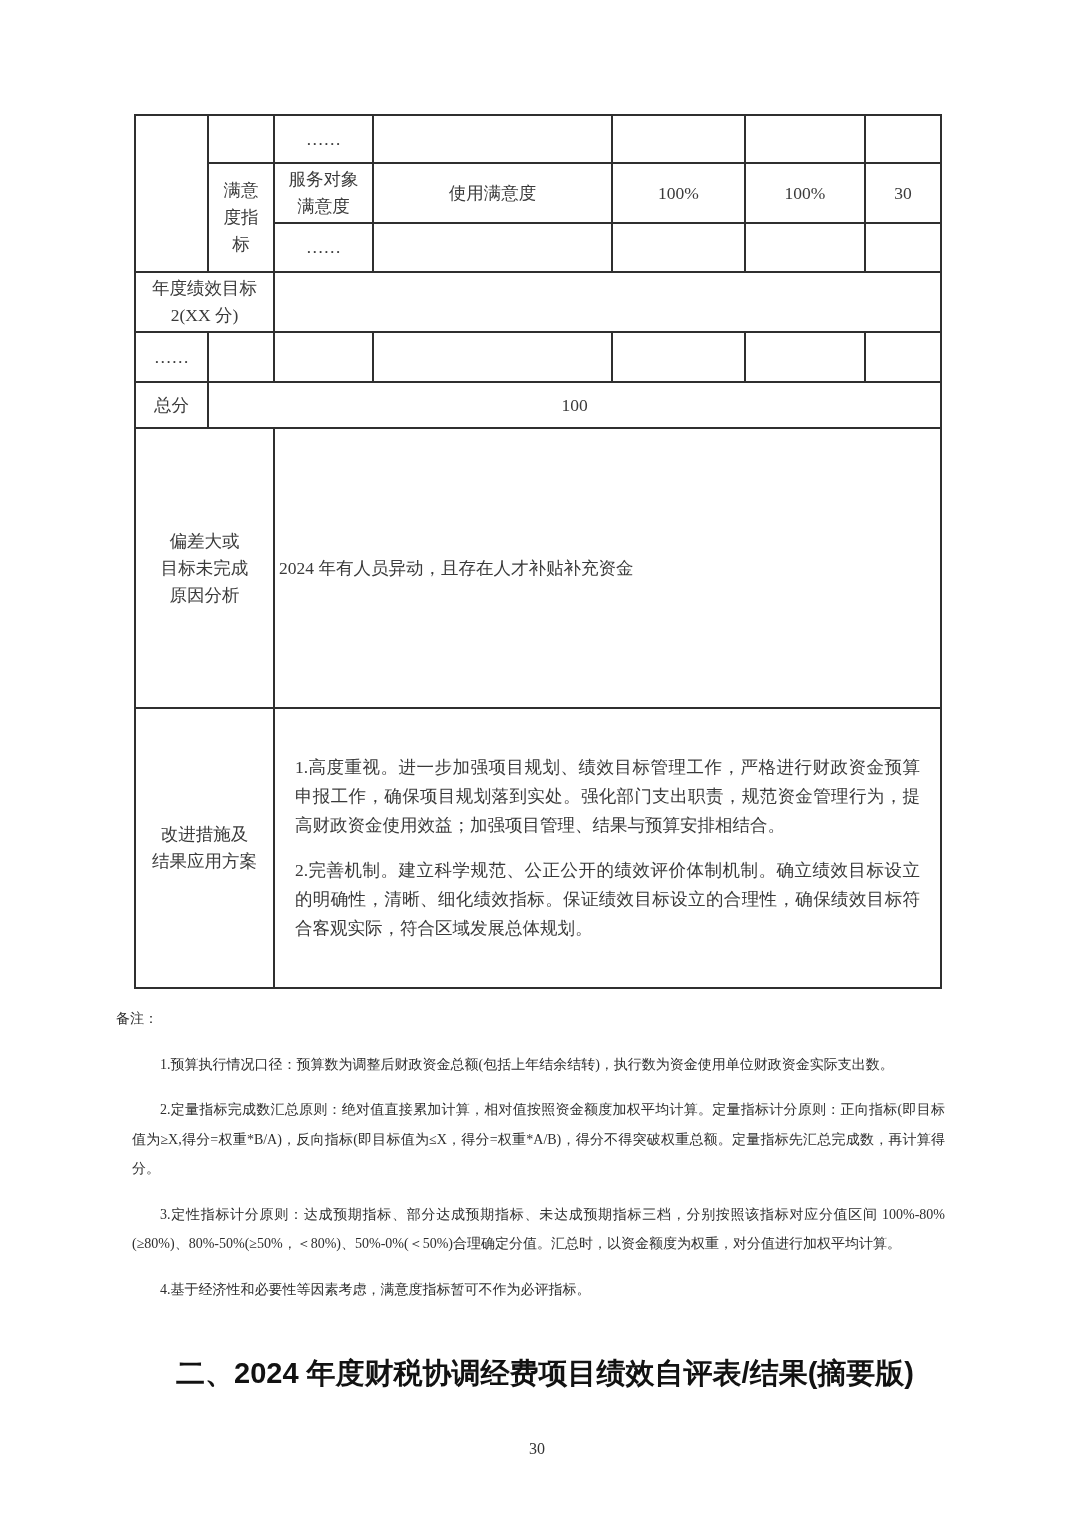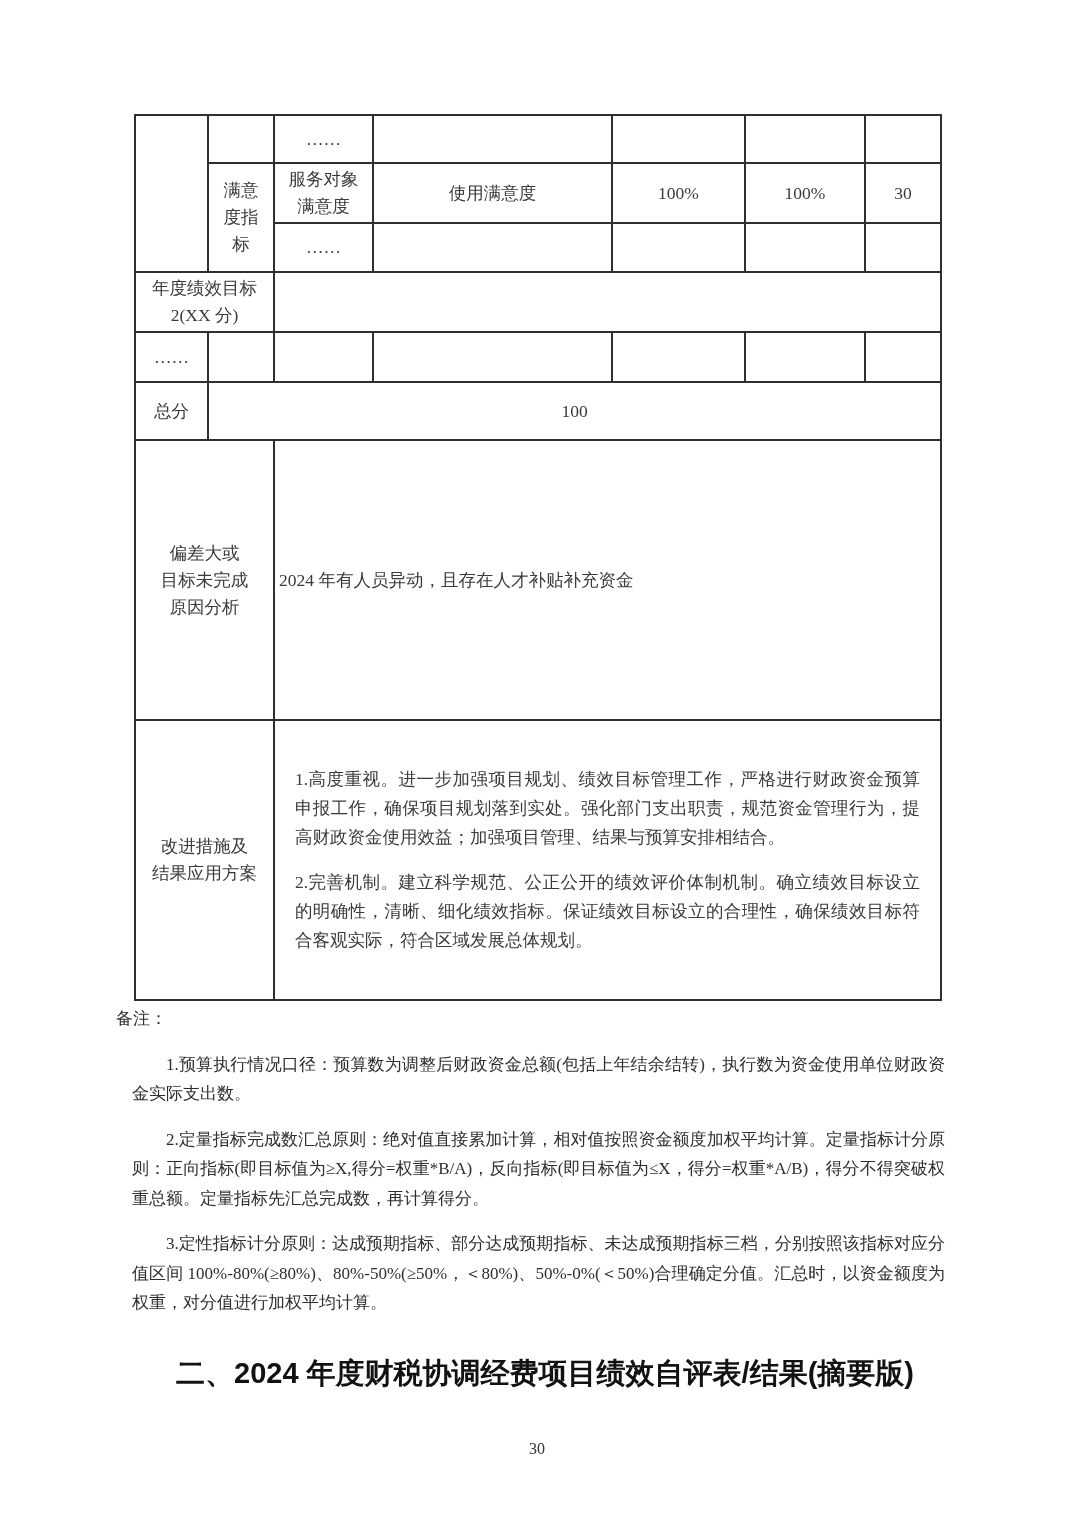--- a/index.html
+++ b/index.html
@@ -30,38 +30,38 @@
     padding: 2px 4px;
     overflow: hidden;
   }
   td.c { text-align: center; vertical-align: middle; line-height: 27px; }
   .pre { white-space: pre-line; }
   tr.rA { height: 48px; }
   tr.rB { height: 58px; margin-left: 16px; }
   tr.rC { height: 49px; }
   tr.rD { height: 58px; }
   tr.rE { height: 50px; }
-  tr.rF { height: 58px; }
+  tr.rF { height: 46px; }
   tr.rG { height: 280px; }
   tr.rH { height: 280px; }
   td.content {
     vertical-align: middle;
     text-align: justify;
     line-height: 29px;
     padding: 6px 24px 6px 8px;
   }
   td.content p { margin: 16px; }
 
   
   .notes {
     position: absolute;
     left: 116px;
     top: 1004px;
     width: 845px;
-    font-size: 17px;
+    font-size: 14px;
     line-height: 29.5px;
     color: #2e2e2e;
     text-align: justify;
   }
   .notes-heading { margin: 0; }
   p.note { margin: 16px; text-indent: 2em; }
 
   
   .section-title {
     position: absolute;
@@ -160,19 +160,20 @@
       </td>
     </tr>
   </tbody>
     </table>
 
   <div class="notes">
     <p class="notes-heading">备注：</p>
     <p class="note">1.预算执行情况口径：预算数为调整后财政资金总额(包括上年结余结转)，执行数为资金使用单位财政资金实际支出数。</p>
     <p class="note">2.定量指标完成数汇总原则：绝对值直接累加计算，相对值按照资金额度加权平均计算。定量指标计分原则：正向指标(即目标值为≥X,得分=权重*B/A)，反向指标(即目标值为≤X，得分=权重*A/B)，得分不得突破权重总额。定量指标先汇总完成数，再计算得分。</p>
     <p class="note">3.定性指标计分原则：达成预期指标、部分达成预期指标、未达成预期指标三档，分别按照该指标对应分值区间 100%-80%(≥80%)、80%-50%(≥50%，＜80%)、50%-0%(＜50%)合理确定分值。汇总时，以资金额度为权重，对分值进行加权平均计算。</p>
+    <p class="note">4.基于经济性和必要性等因素考虑，满意度指标暂可不作为必评指标。</p>
   </div>
 
   <div class="section-title">二、2024 年度财税协调经费项目绩效自评表/结果(摘要版)</div>
 
   <div class="page-number">30</div>
 
 </div>
 
 </body></html>

